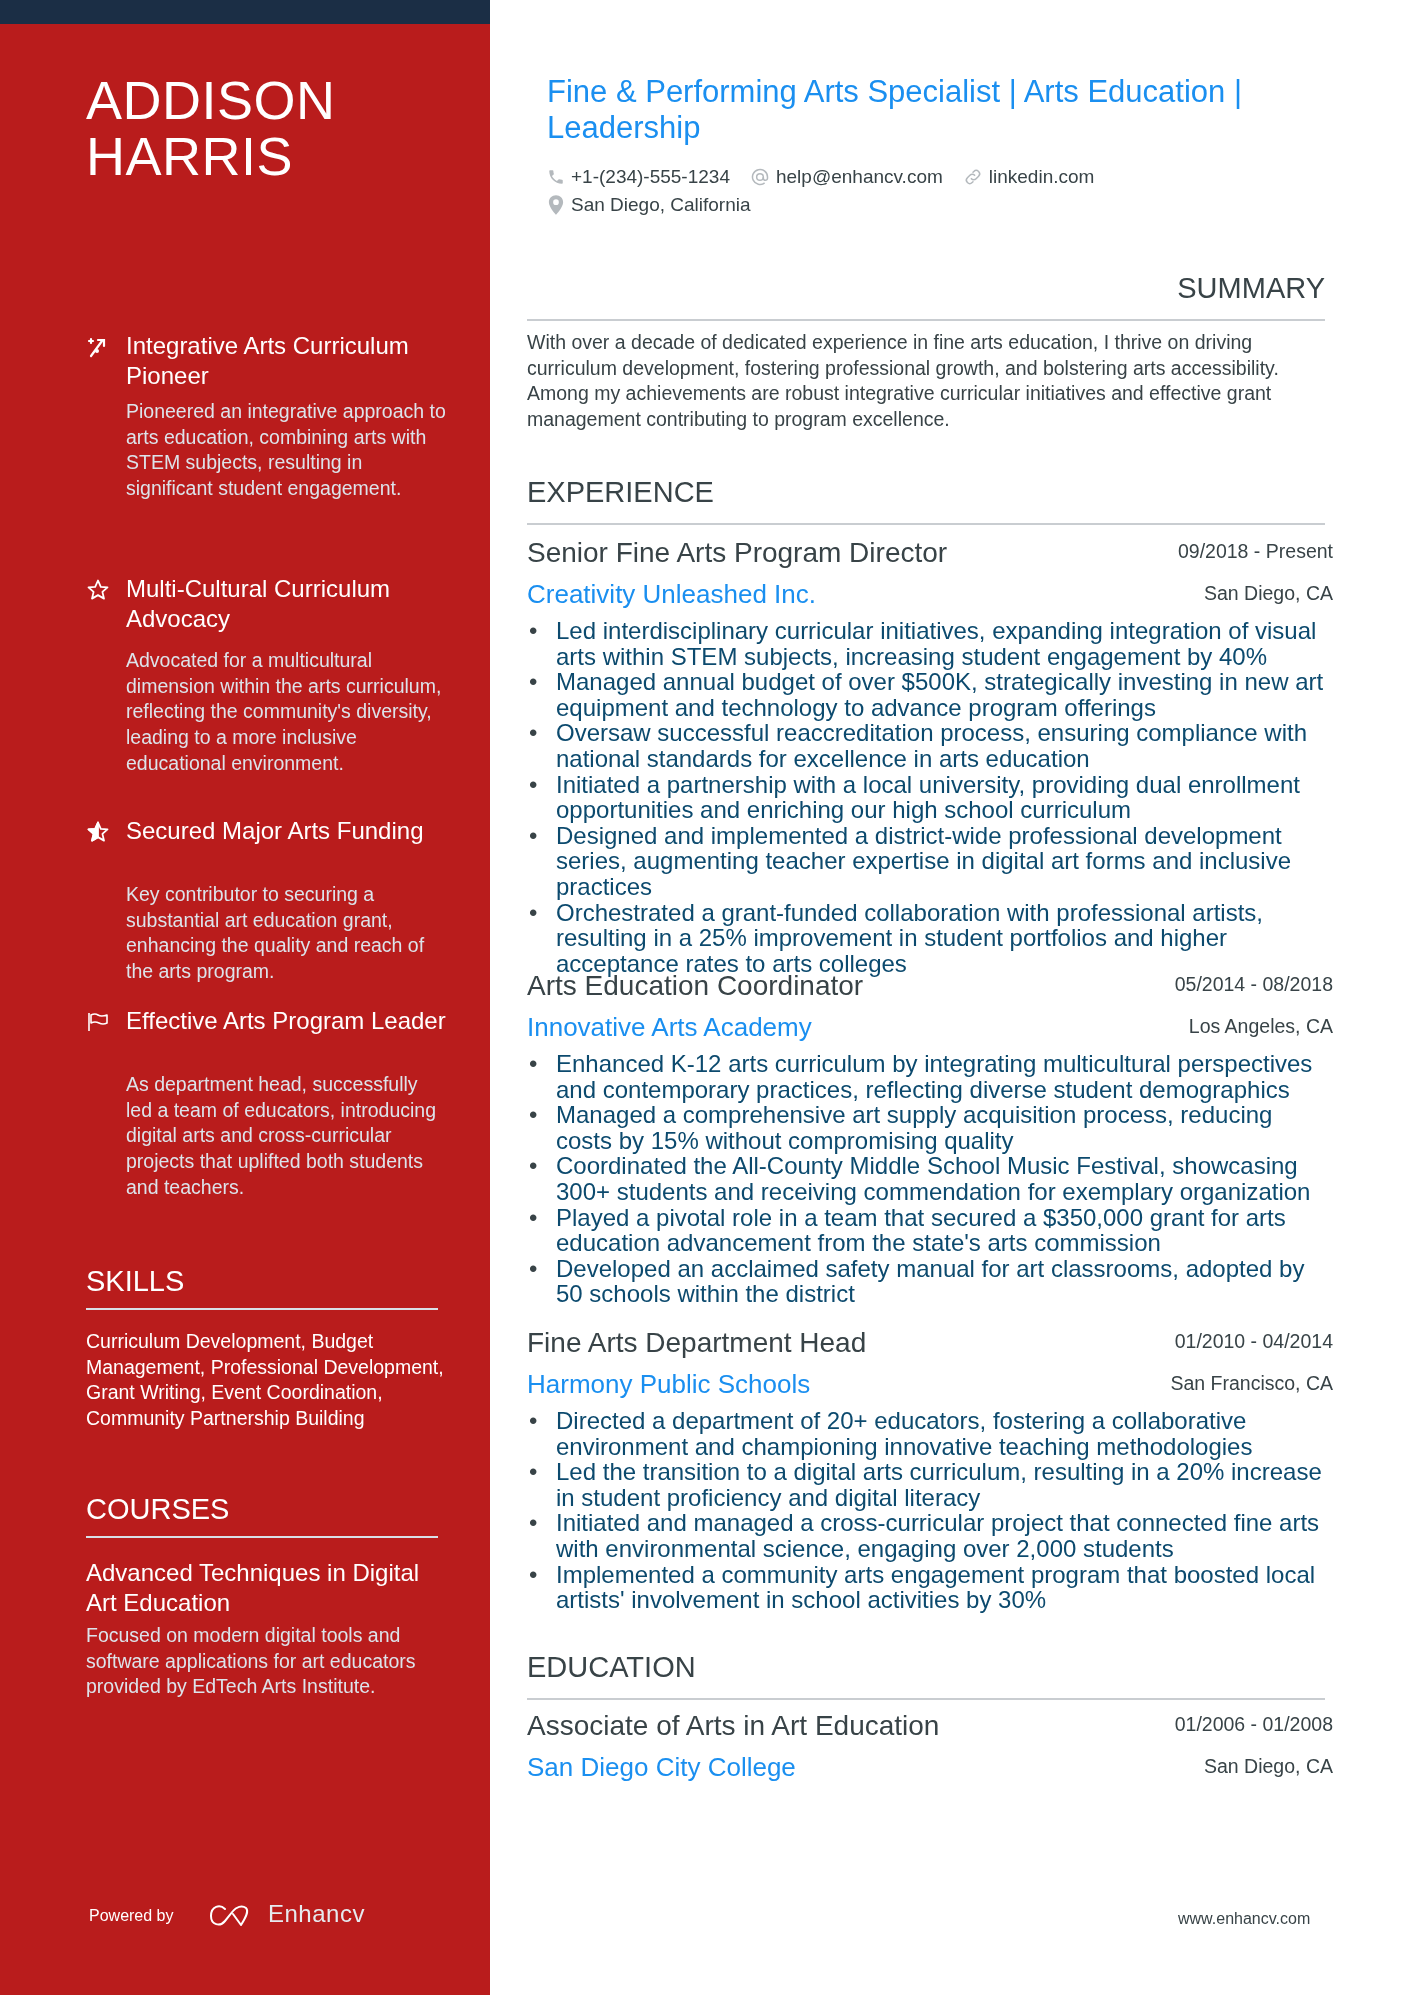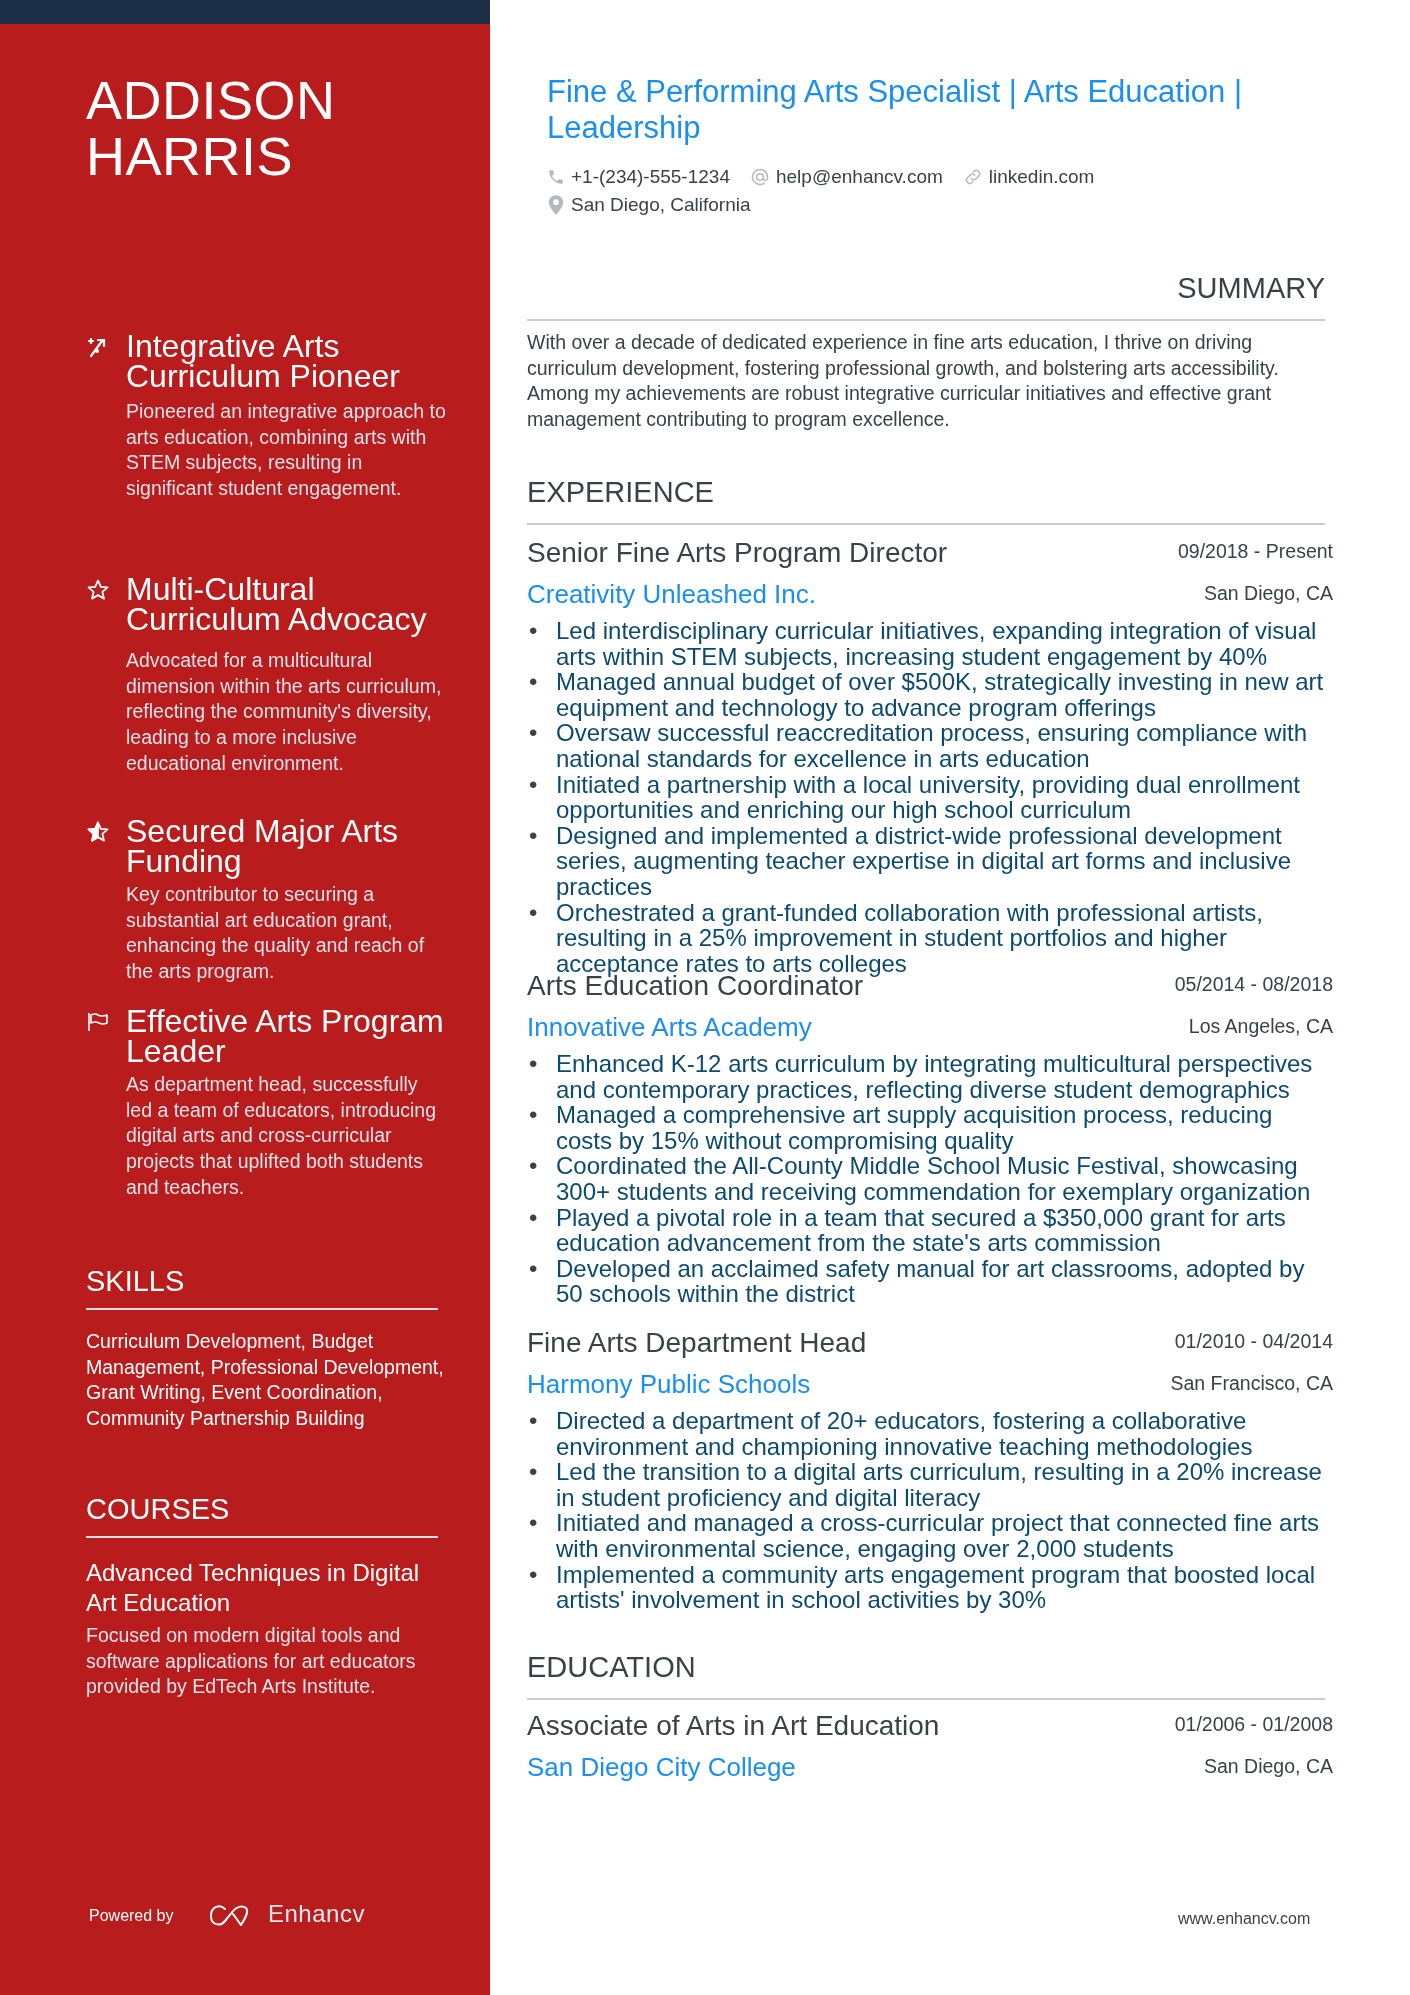--- a/index.html
+++ b/index.html
@@ -7,21 +7,21 @@
   body { position:relative; font-family:"Liberation Sans", "DejaVu Sans", sans-serif; color:#384347; }
 
   .sidebar { position:absolute; left:0; top:0; width:490px; height:1995px; background:#b91c1c; color:#ffffff; }
   .sidebar .topband { position:absolute; left:0; top:0; width:490px; height:24px; background:#1b2e45; }
   .name { position:absolute; left:86px; top:72px; width:380px; font-size:54px; line-height:56px; font-weight:400; letter-spacing:0.5px; color:#fff; }
 
   .s-heading { position:absolute; left:86px; width:352px; font-size:29px; line-height:34px; color:#fff; padding-bottom:10px; border-bottom:2px solid #d9dfe6; }
 
   .ach { position:absolute; left:86px; width:360px; }
   .ach .icon { position:absolute; left:0; top:4px; width:24px; height:24px; }
-  .ach .title { position:absolute; left:40px; top:0; width:320px; font-size:32px; line-height:30px; color:#fff; }
+  .ach .title { position:absolute; left:40px; top:0; width:320px; font-size:24px; line-height:30px; color:#fff; }
   .ach .desc { position:absolute; left:40px; width:320px; font-size:19.5px; line-height:25.7px; color:#dde3ea; }
 
   .skills-text { position:absolute; left:86px; top:1329px; width:360px; font-size:19.5px; line-height:25.7px; color:#ffffff; }
   .course-title { position:absolute; left:86px; top:1558px; width:360px; font-size:24px; line-height:30px; color:#fff; }
   .course-desc { position:absolute; left:86px; top:1623px; width:360px; font-size:19.5px; line-height:25.7px; color:#dde3ea; }
 
   .powered { position:absolute; left:89px; top:1907px; font-size:16px; color:#fff; }
   .logo { position:absolute; left:208px; top:1903px; width:40px; height:26px; }
   .logo-text { position:absolute; left:268px; top:1900px; font-size:24px; color:#e6eaef; letter-spacing:0.5px; }
   .headline { position:absolute; left:547px; top:74px; width:800px; font-size:31px; line-height:36px; color:#1a8ff0; }

